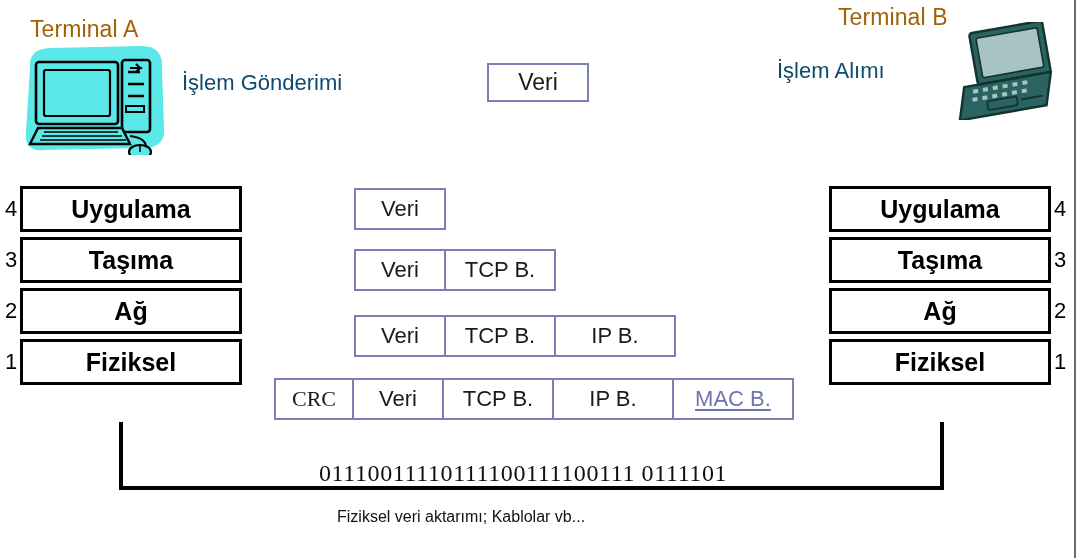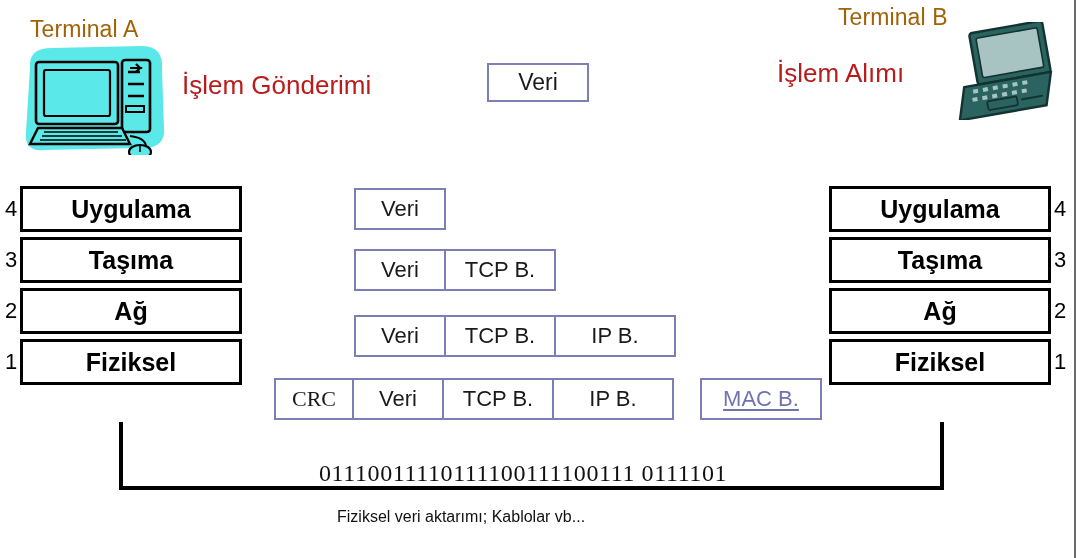--- a/index.html
+++ b/index.html
@@ -17,22 +17,22 @@
   .abs{position:absolute;}
 
   
   .toplabel{
     font-size:23px;
     color:#a16207;
     white-space:nowrap;
     letter-spacing:0.1px;
   }
   .midlabel{
-    font-size:26px;
-    color:#b91c1c;
+    font-size:22px;
+    color:#0c4a6e;
     white-space:nowrap;
   }
 
   
   .pdu-row{display:flex;align-items:stretch;}
   .pdu{
     border:2px solid #7b7fb5;
     background:#ffffff;
     font-size:22px;
     color:#1a1a1a;
@@ -210,21 +210,21 @@
     <div class="pdu" style="width:92px;">Veri</div>
     <div class="pdu" style="width:112px;">TCP B.</div>
     <div class="pdu" style="width:122px;">IP B.</div>
   </div>
 
   <div class="abs pdu-row" style="left:274px;top:378px;">
     <div class="pdu" style="width:80px;font-family:Liberation Serif, serif;">CRC</div>
     <div class="pdu" style="width:92px;">Veri</div>
     <div class="pdu" style="width:112px;">TCP B.</div>
     <div class="pdu" style="width:122px;">IP B.</div>
-    <div class="pdu link" style="width:122px;margin-left:28px;">MAC B.</div>
+    <div class="pdu link" style="width:122px;">MAC B.</div>
   </div>
 
   <div class="abs vline" style="left:119px;top:422px;height:68px;"></div>
   <div class="abs hline" style="left:119px;top:486px;width:825px;"></div>
   <div class="abs vline" style="left:940px;top:422px;height:68px;"></div>
 
   <div class="abs bits" style="left:287px;top:460px;margin-left:32px;">01110011110111100111100111 0111101</div>
 
   <div class="abs caption" style="left:337px;top:508px;">Fiziksel veri aktarımı; Kablolar vb...</div>
 

